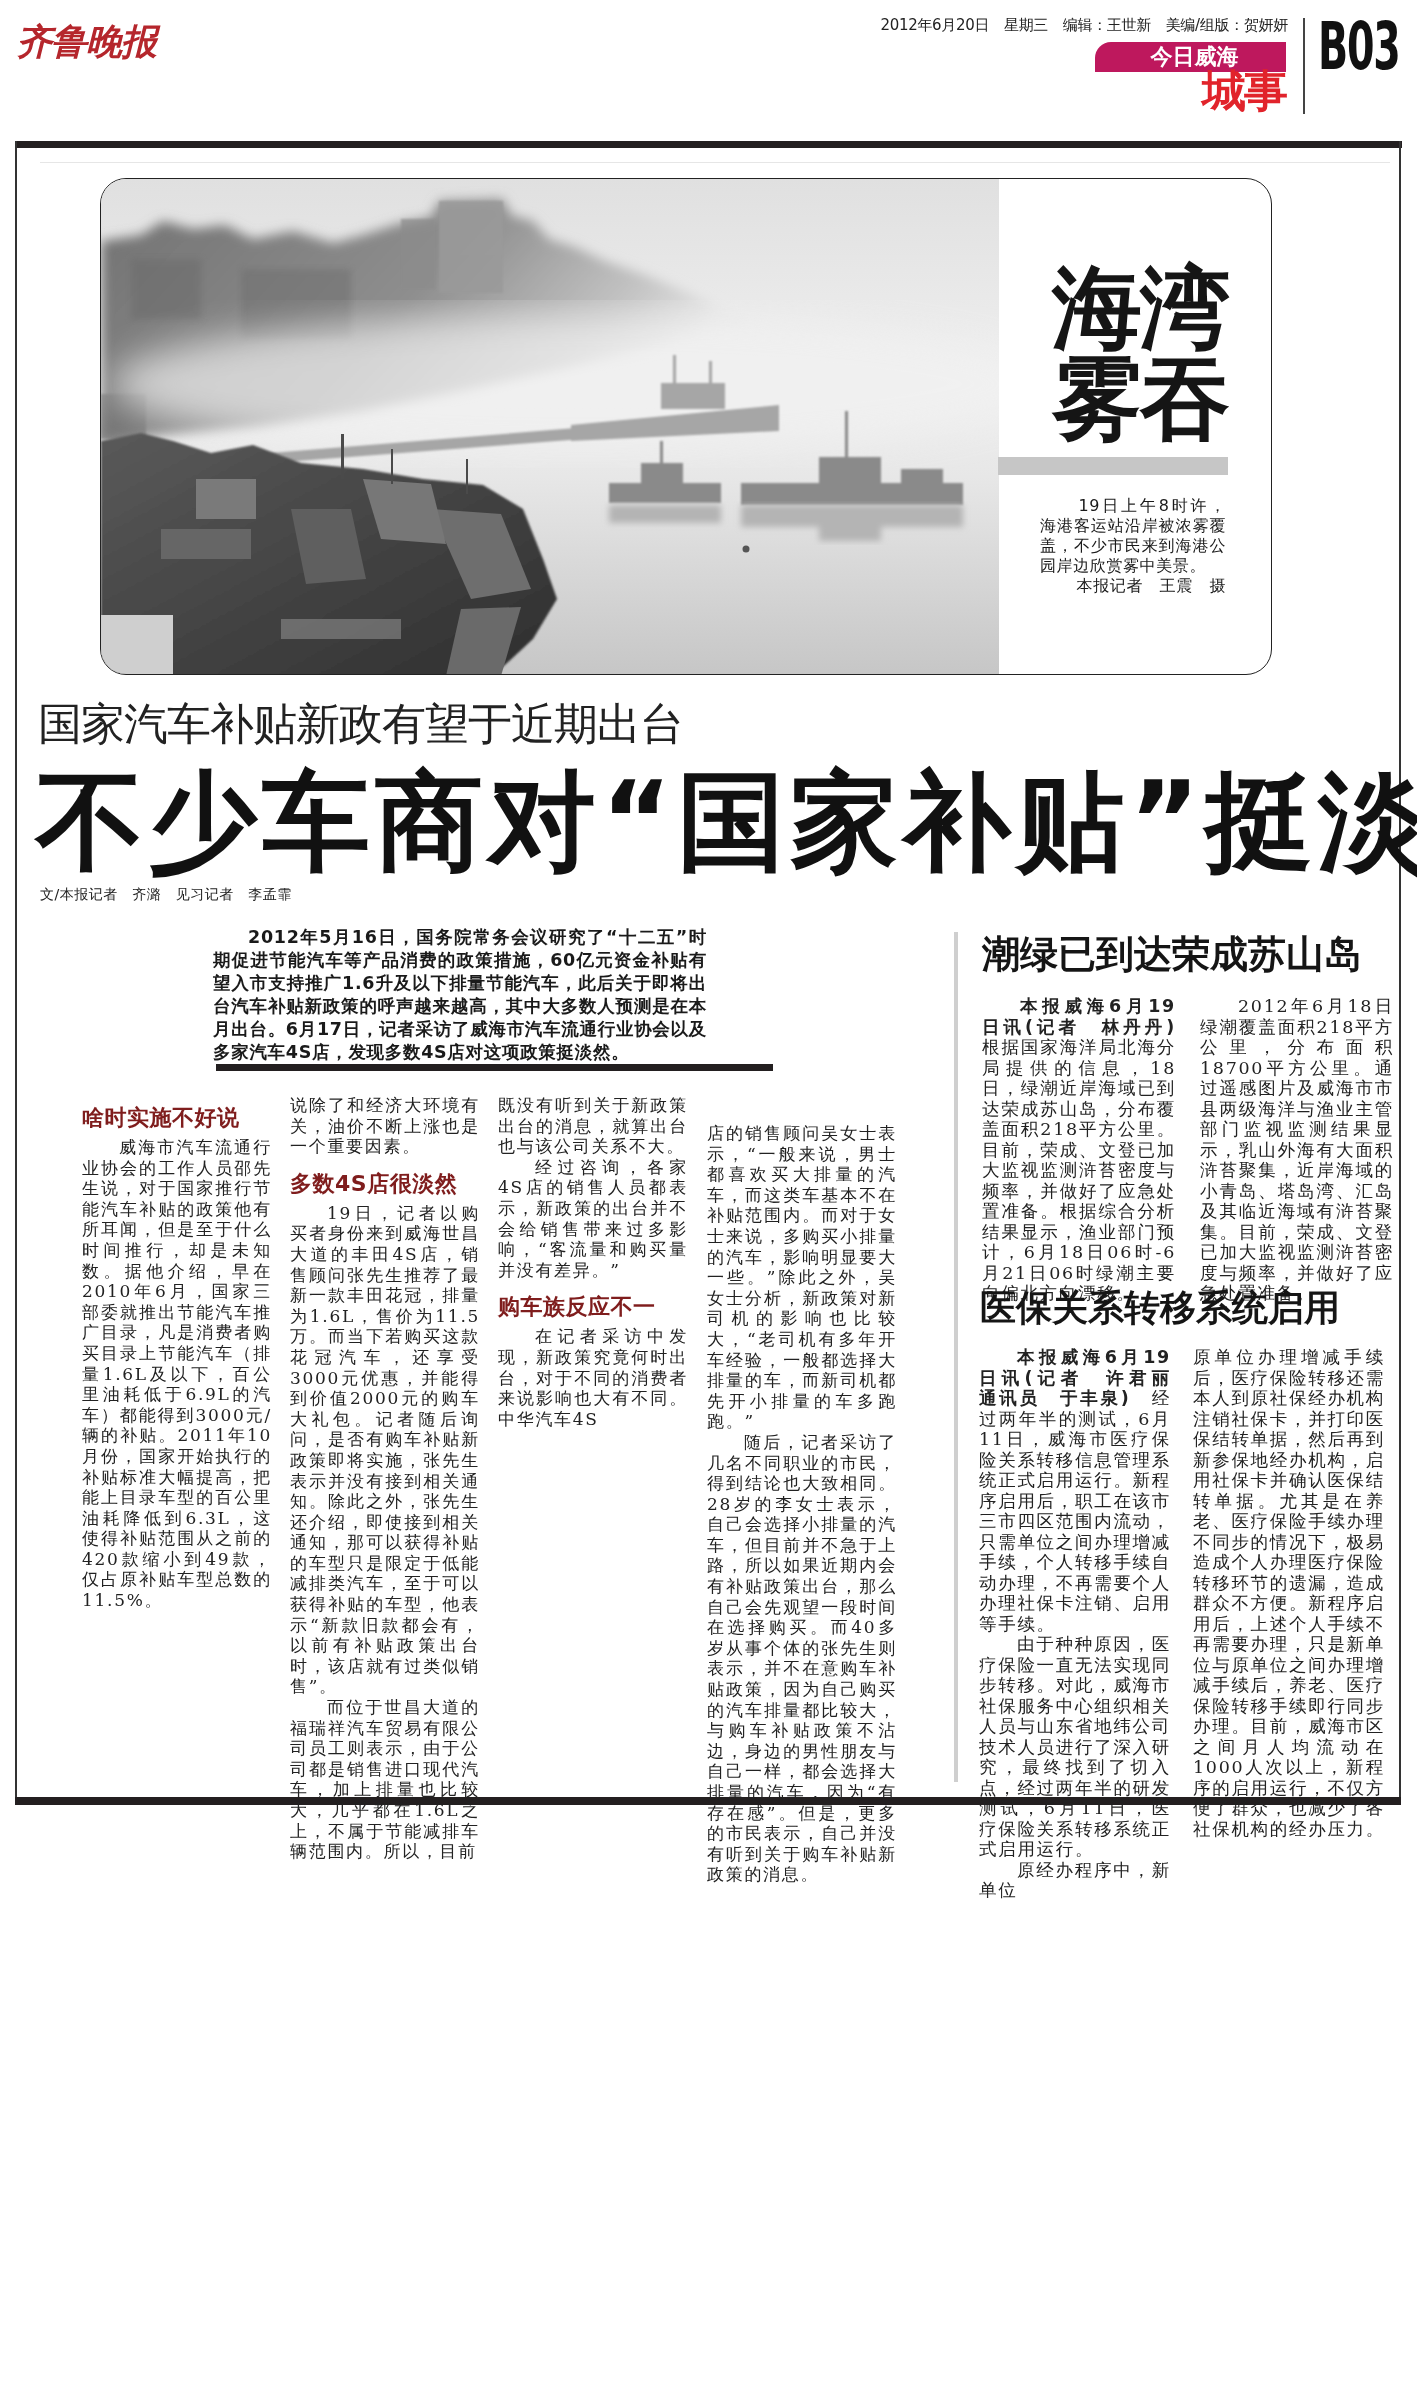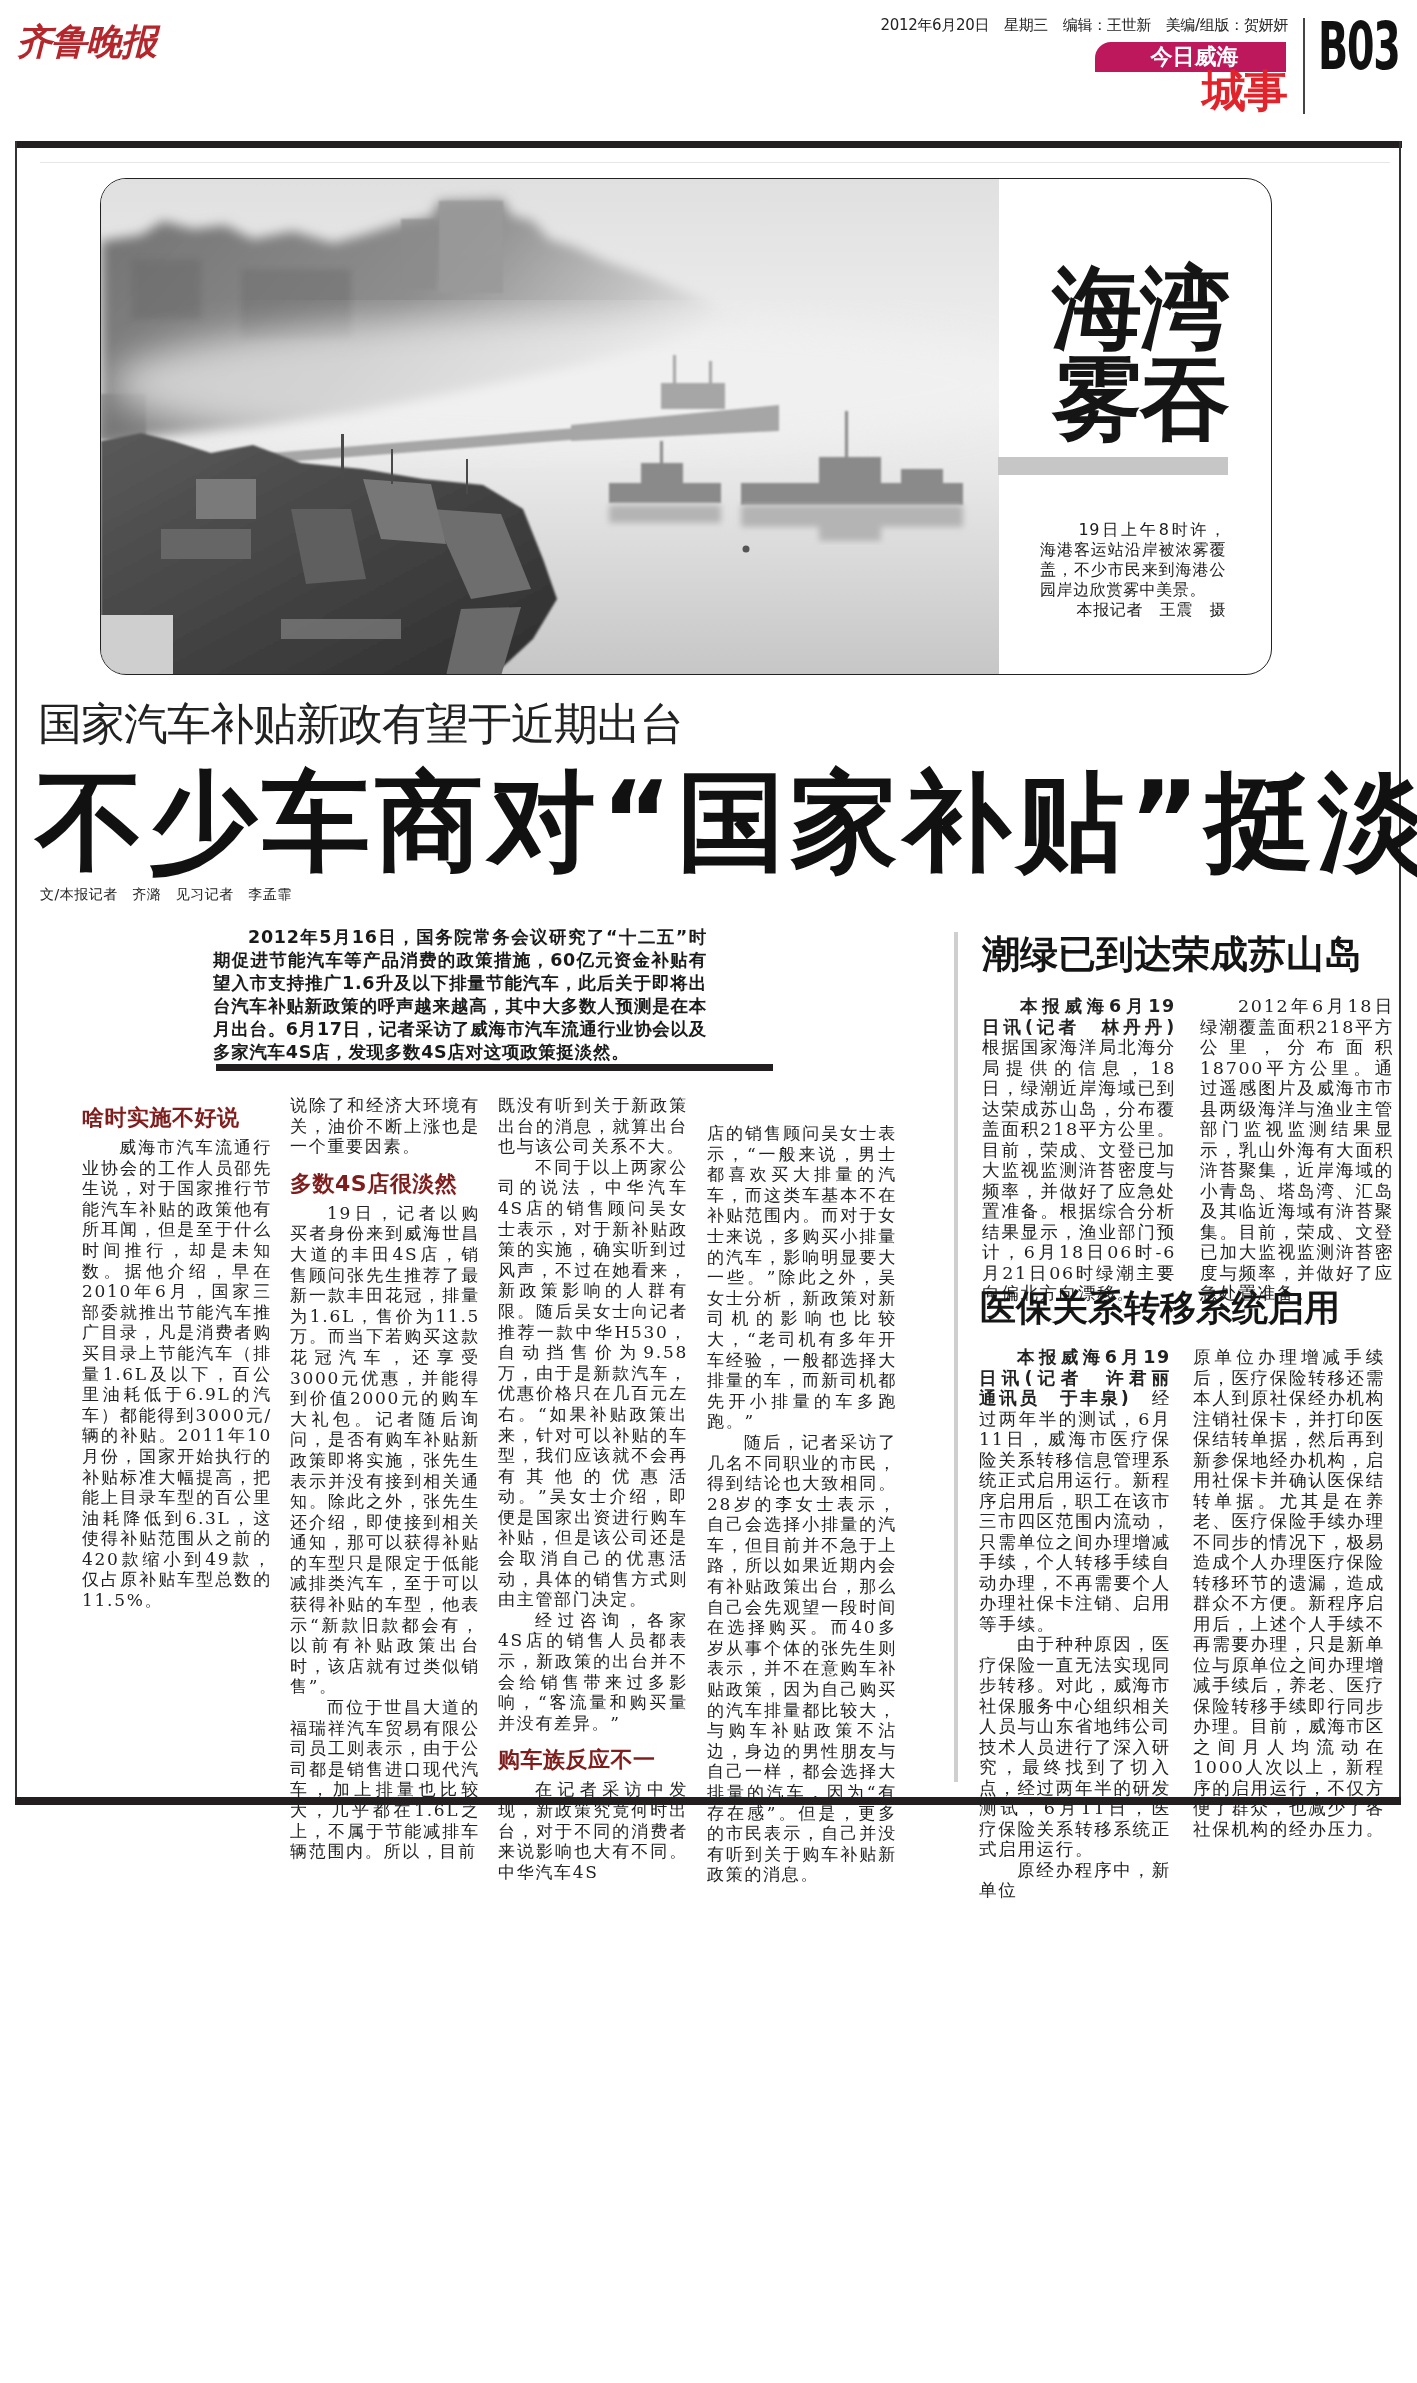--- a/index.html
+++ b/index.html
@@ -24,21 +24,21 @@
   .lborder { left:15px; top:141px; width:2px; height:1664px; background:#333; }
   .rborder { left:1399px; top:141px; width:2px; height:1664px; background:#333; }
   .bottombar { left:15px; top:1797px; width:1386px; height:8px; background:#231f20; }
 
   
   .photo-box { left:100px; top:178px; width:1172px; height:497px; border:1.5px solid #222; border-radius:26px;
                overflow:hidden; box-sizing:border-box; background:#fff; }
   .photo-box svg { position:absolute; left:0; top:0; }
   .photo-title { left:1052px; top:262px; font-size:90px; font-weight:900; line-height:91px; letter-spacing:-2px; color:#151515; white-space:nowrap; }
   .photo-bar { left:998px; top:457px; width:230px; height:18px; background:#c6c6c6; }
-  .caption { left:1040px; top:520px; width:186px; font-size:16px; line-height:20px; letter-spacing:0.6px; color:#1a1a1a; text-align:justify; }
+  .caption { left:1040px; top:496px; width:186px; font-size:16px; line-height:20px; letter-spacing:0.6px; color:#1a1a1a; text-align:justify; }
   .caption p { margin:0; }
   .caption .first { text-indent:2.4em; }
   .caption .credit { text-align:right; }
 
   
   .kicker { left:38px; top:699px; font-size:44px; font-weight:300; line-height:50px; letter-spacing:-1px; color:#222; white-space:nowrap; }
   .headline { left:36px; top:764px; font-size:108px; font-weight:900; line-height:116px; letter-spacing:5px; color:#111; white-space:nowrap; }
   .byline { left:40px; top:884px; font-size:14px; line-height:20px; letter-spacing:0.5px; color:#222; white-space:nowrap;text-align:center; }
   .lead { left:213px; top:926px; width:494px; font-size:17.5px; line-height:23px; letter-spacing:0.7px; font-weight:600;
           text-indent:2em; text-align:justify; color:#1a1a1a; margin:0; }
@@ -178,21 +178,20 @@
   <p class="indent">威海市汽车流通行业协会的工作人员邵先生说，对于国家推行节能汽车补贴的政策他有所耳闻，但是至于什么时间推行，却是未知数。据他介绍，早在2010年6月，国家三部委就推出节能汽车推广目录，凡是消费者购买目录上节能汽车（排量1.6L及以下，百公里油耗低于6.9L的汽车）都能得到3000元/辆的补贴。2011年10月份，国家开始执行的补贴标准大幅提高，把能上目录车型的百公里油耗降低到6.3L，这使得补贴范围从之前的420款缩小到49款，仅占原补贴车型总数的11.5%。</p>
 </div>
 <div class="abs col" style="left:290px; top:1095px;">
   <p>说除了和经济大环境有关，油价不断上涨也是一个重要因素。</p>
   <h3>多数4S店很淡然</h3>
   <p class="indent">19日，记者以购买者身份来到威海世昌大道的丰田4S店，销售顾问张先生推荐了最新一款丰田花冠，排量为1.6L，售价为11.5万。而当下若购买这款花冠汽车，还享受3000元优惠，并能得到价值2000元的购车大礼包。记者随后询问，是否有购车补贴新政策即将实施，张先生表示并没有接到相关通知。除此之外，张先生还介绍，即使接到相关通知，那可以获得补贴的车型只是限定于低能减排类汽车，至于可以获得补贴的车型，他表示“新款旧款都会有，以前有补贴政策出台时，该店就有过类似销售”。</p>
   <p class="indent">而位于世昌大道的福瑞祥汽车贸易有限公司员工则表示，由于公司都是销售进口现代汽车，加上排量也比较大，几乎都在1.6L之上，不属于节能减排车辆范围内。所以，目前</p>
 </div>
 <div class="abs col" style="left:498px; top:1095px;">
   <p>既没有听到关于新政策出台的消息，就算出台也与该公司关系不大。</p>
-  <p class="indent">不同于以上两家公司的说法，中华汽车4S店的销售顾问吴女士表示，对于新补贴政策的实施，确实听到过风声，不过在她看来，新政策影响的人群有限。随后吴女士向记者推荐一款中华H530，自动挡售价为9.58万，由于是新款汽车，优惠价格只在几百元左右。“如果补贴政策出来，针对可以补贴的车型，我们应该就不会再有其他的优惠活动。”吴女士介绍，即便是国家出资进行购车补贴，但是该公司还是会取消自己的优惠活动，具体的销售方式则由主管部门决定。</p>
   <p class="indent">经过咨询，各家4S店的销售人员都表示，新政策的出台并不会给销售带来过多影响，“客流量和购买量并没有差异。”</p>
   <h3>购车族反应不一</h3>
   <p class="indent">在记者采访中发现，新政策究竟何时出台，对于不同的消费者来说影响也大有不同。中华汽车4S</p>
 </div>
 <div class="abs col" style="left:707px; top:1095px;margin-top:28px;">
   <p>店的销售顾问吴女士表示，“一般来说，男士都喜欢买大排量的汽车，而这类车基本不在补贴范围内。而对于女士来说，多购买小排量的汽车，影响明显要大一些。”除此之外，吴女士分析，新政策对新司机的影响也比较大，“老司机有多年开车经验，一般都选择大排量的车，而新司机都先开小排量的车多跑跑。”</p>
   <p class="indent">随后，记者采访了几名不同职业的市民，得到结论也大致相同。28岁的李女士表示，自己会选择小排量的汽车，但目前并不急于上路，所以如果近期内会有补贴政策出台，那么自己会先观望一段时间在选择购买。而40多岁从事个体的张先生则表示，并不在意购车补贴政策，因为自己购买的汽车排量都比较大，与购车补贴政策不沾边，身边的男性朋友与自己一样，都会选择大排量的汽车，因为“有存在感”。但是，更多的市民表示，自己并没有听到关于购车补贴新政策的消息。</p>
 </div>
 
 <div class="abs side-divider"></div>

